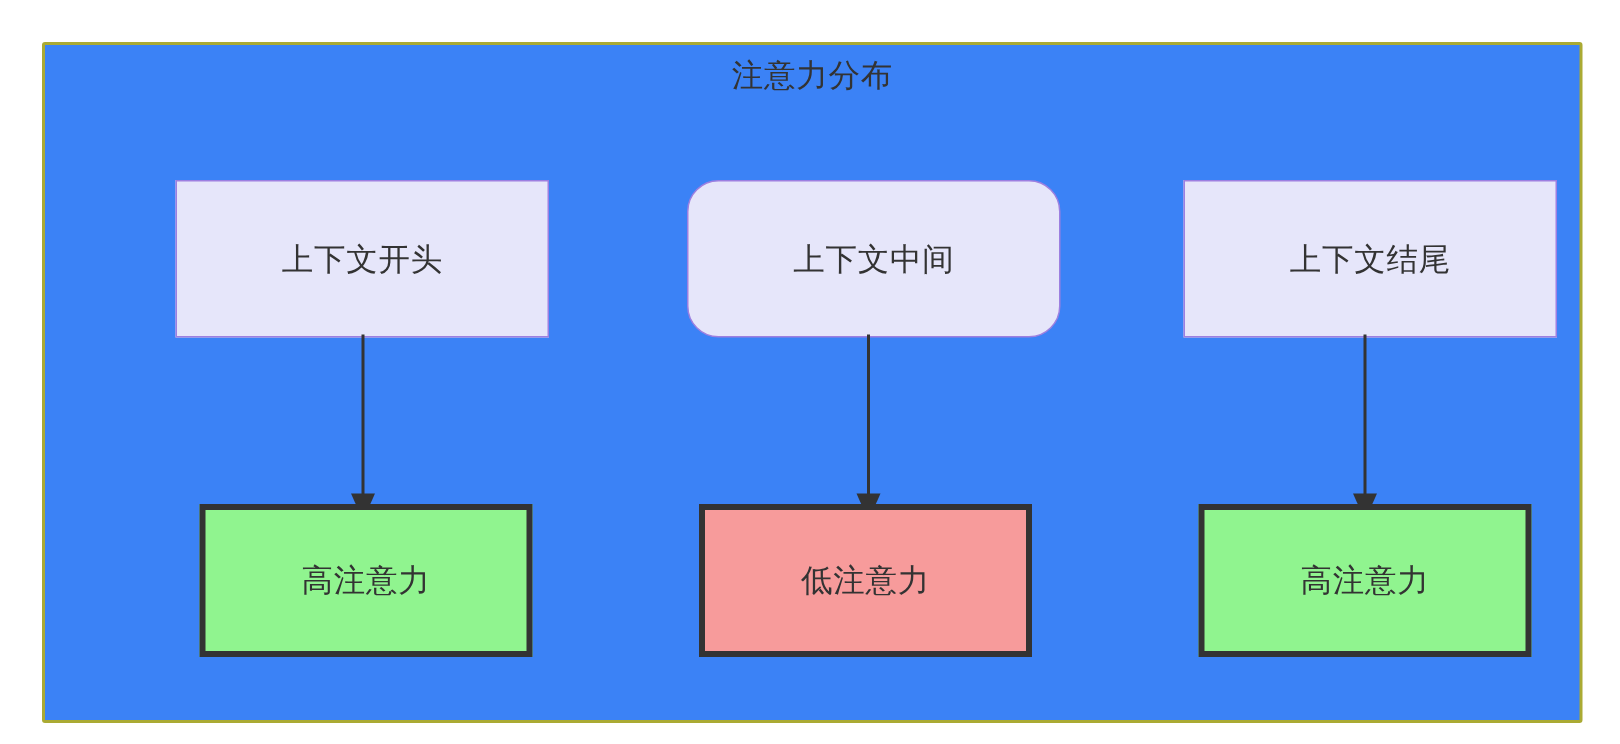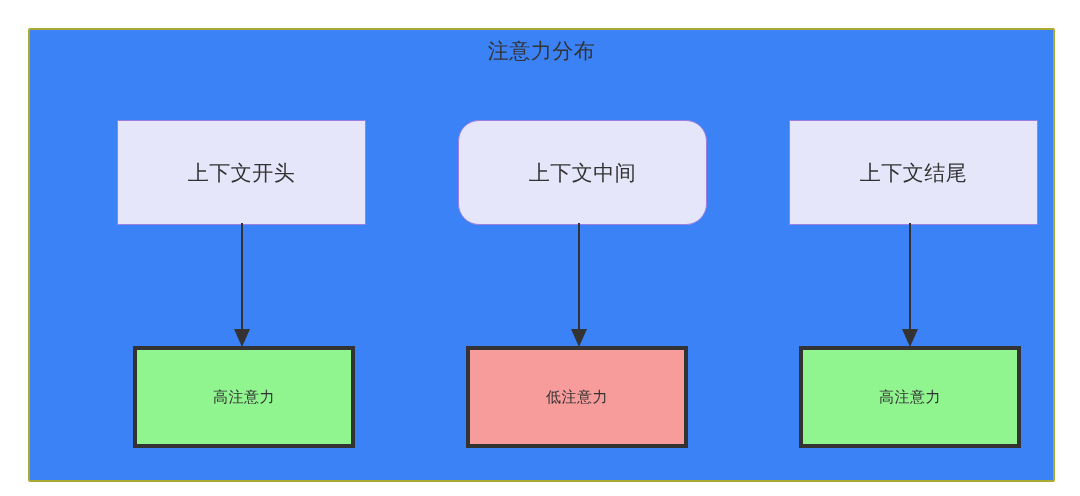--- a/index.html
+++ b/index.html
@@ -57,25 +57,25 @@
     background: #e6e6fa;
     border: 1.6px solid #9d7fe0;
     font-size: 21px;
     letter-spacing: 0.5px;
     height: 105px;
     width: 249px;
     top: 90px;
   }
   .node-attn {
     border: 4px solid #333333;
-    font-size: 15px;
+    font-size: 21px;
     letter-spacing: 0.5px;
     height: 102px;
     width: 222px;
-    top: 316px;
+    top: 306px;
   }
   .fill-high { background: #90f48f; }
   .fill-low  { background: #f79b9b; }
 
   
   .col-0 .node-ctx  { left: 87px; }
   .col-1 .node-ctx  { left: 428px; border-radius: 21px; }
   .col-2 .node-ctx  { left: 759px; font-family: Liberation Mono, monospace; }
   .col-0 .node-attn { left: 103px; }
   .col-1 .node-attn { left: 436px; }

